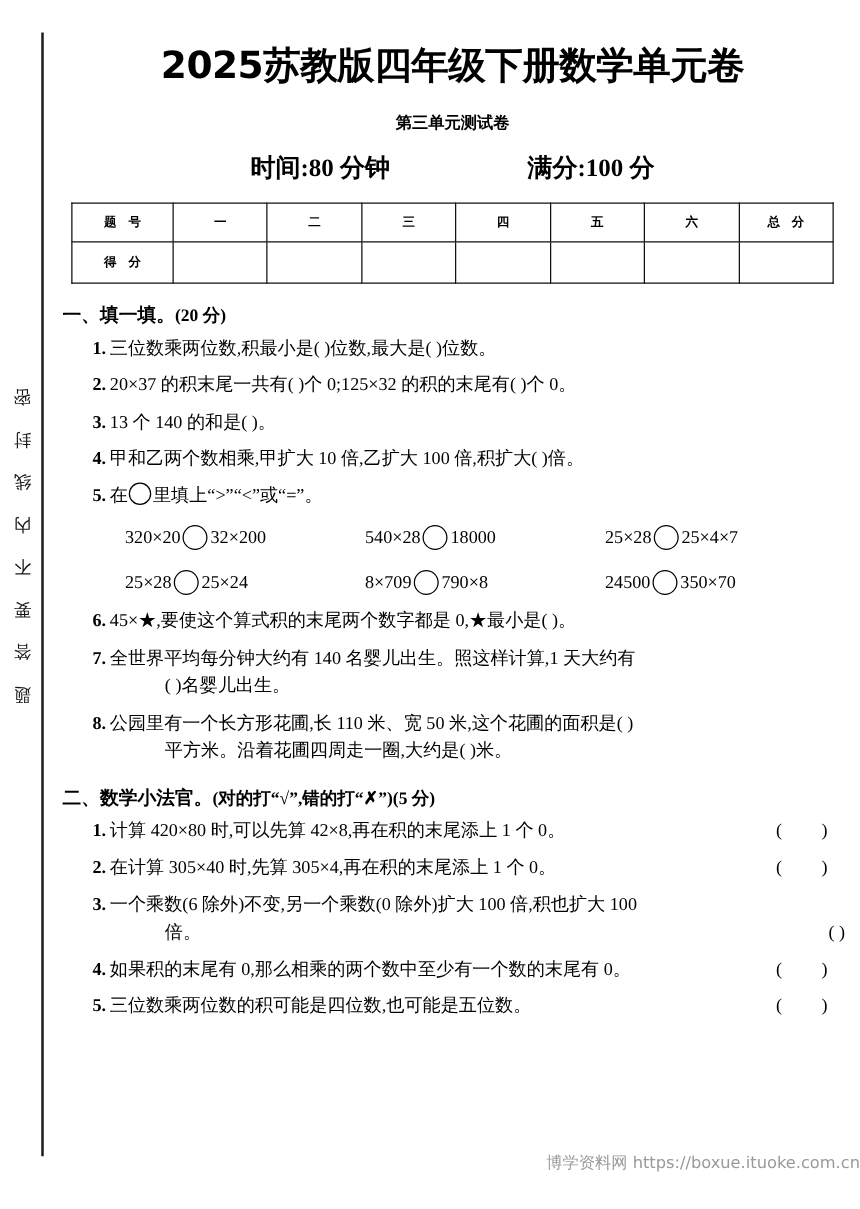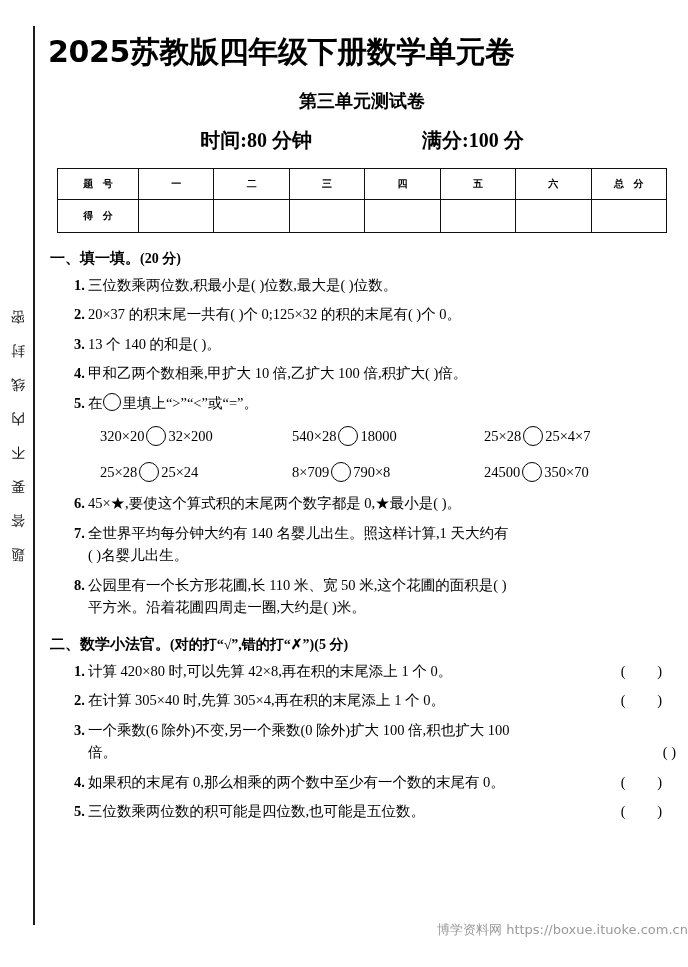--- a/index.html
+++ b/index.html
@@ -45,33 +45,33 @@
   #page {
     position: absolute;
     left: 48px;
     top: 0;
     width: 628px;
     height: 967px;
   }
 
   
   .doc-title {
-    text-align: left;
+    text-align: center;
     font-family: "DejaVu Sans", sans-serif;
     font-weight: 700;
     font-size: 30px;
     letter-spacing: -0.4px;
     margin: 32px 0 0 0;
     white-space: nowrap;
   }
   .doc-subtitle {
     text-align: center;
     font-family: "DejaVu Sans", sans-serif;
     font-weight: 700;
-    font-size: 18px;
+    font-size: 13px;
     margin: 16px 0 0 0;
   }
   .meta-row {
     display: flex;
     justify-content: center;
     gap: 110px;
     margin-top: 14px;
     font-family: "Liberation Serif", serif;
     font-size: 20px;
     font-weight: 600;
@@ -123,21 +123,21 @@
     line-height: 1.55;
   }
   .q-num {
     font-family: "Liberation Serif", serif;
     font-weight: 700;
     flex: 0 0 auto;
     margin-right: 3px;
   }
   .q-body { flex: 1 1 auto; }
   .q-text { display: block; }
-  .q-text2 { display: block; }
+  .q-text2 { display: block; margin-left: 44px; }
 
   
   .q.tf .q-body {
     display: flex;
     justify-content: space-between;
     align-items: flex-start;
   }
   .q.tf .tf-paren {
     flex: 0 0 auto;
     margin-left: 14px;

